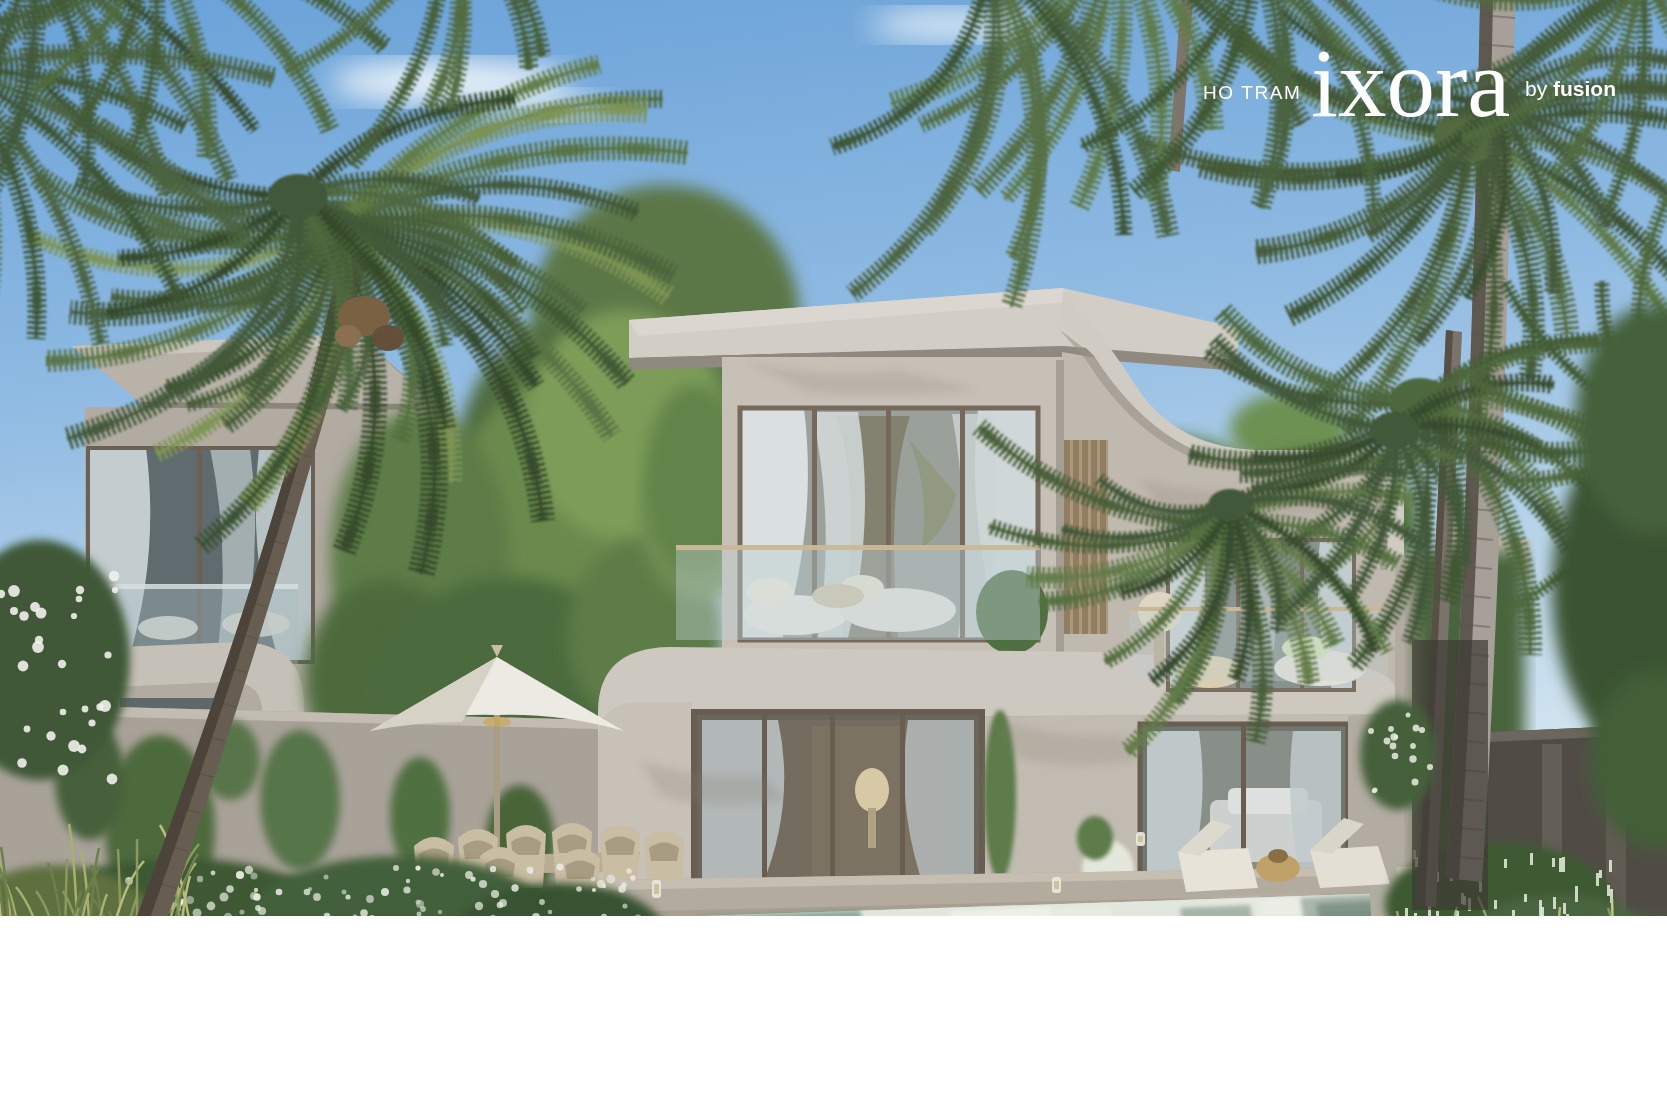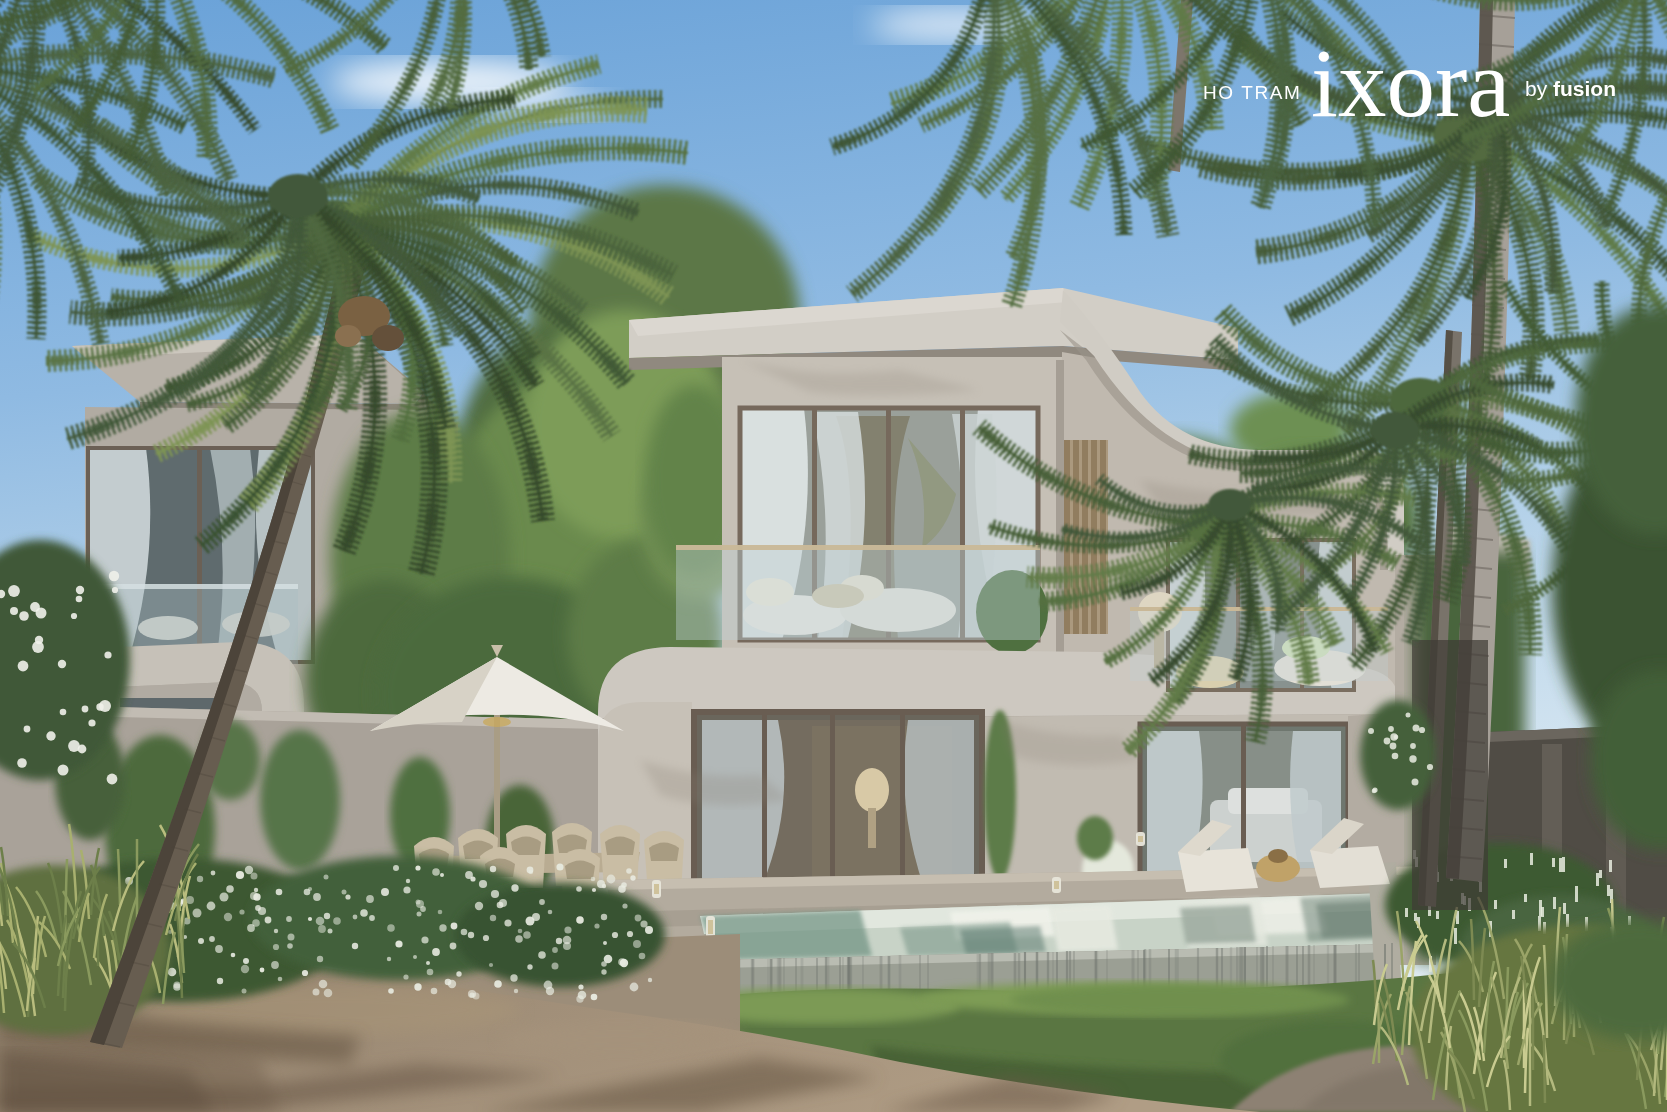--- a/index.html
+++ b/index.html
@@ -1,13 +1,13 @@
 <!DOCTYPE html>
 <html><head><meta charset="utf-8"><style>html,body{margin:0;padding:0}
-#s{position:relative;width:1667px;height:1112px;overflow:hidden;font-family:"Liberation Sans",sans-serif}
+#s{position:relative;width:1667px;height:916px;overflow:hidden;font-family:"Liberation Sans",sans-serif}
 </style></head><body>
 <div id="s">
 <svg width="1667" height="1112" viewBox="0 0 1667 1112">
 <defs>
 <linearGradient id="sky" x1="0" y1="0" x2="0.15" y2="1">
 <stop offset="0" stop-color="#6aa2d8"></stop>
           <stop offset="0.35" stop-color="#8fbae2"></stop>
           <stop offset="0.62" stop-color="#bad5ea"></stop>
           <stop offset="0.85" stop-color="#d9e8f2"></stop>
           <stop offset="1" stop-color="#e3eef6"></stop>

